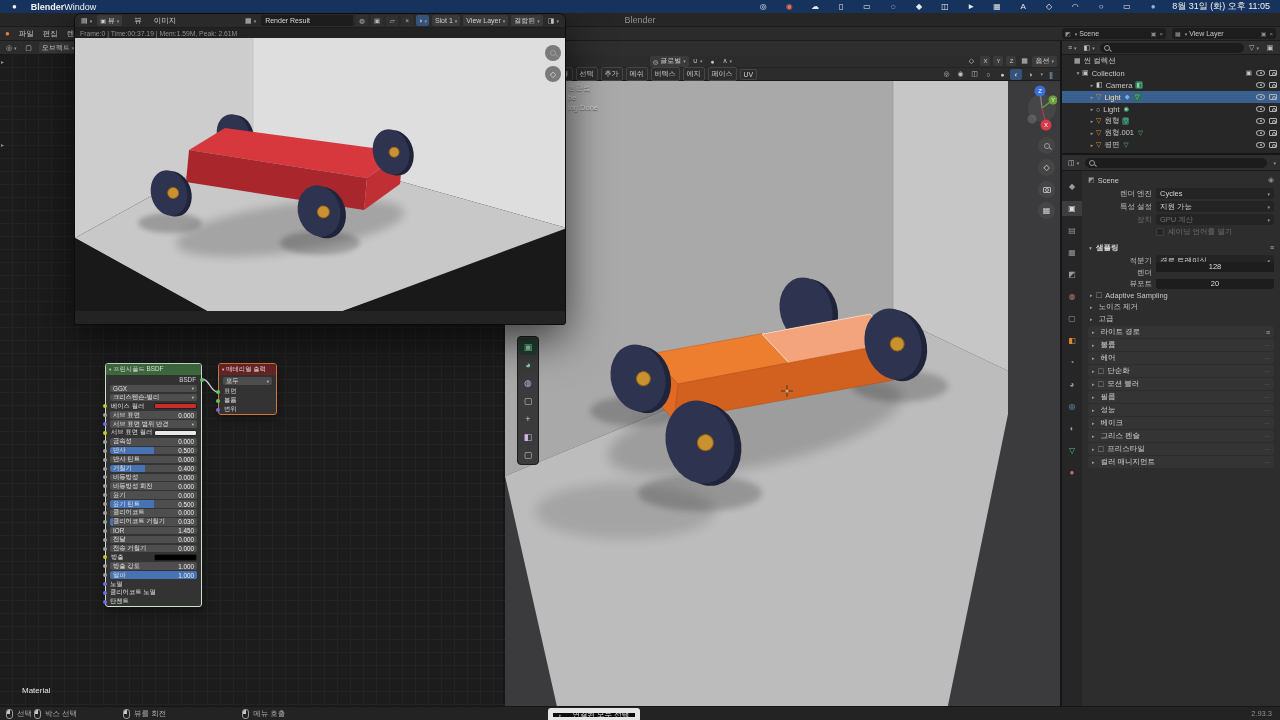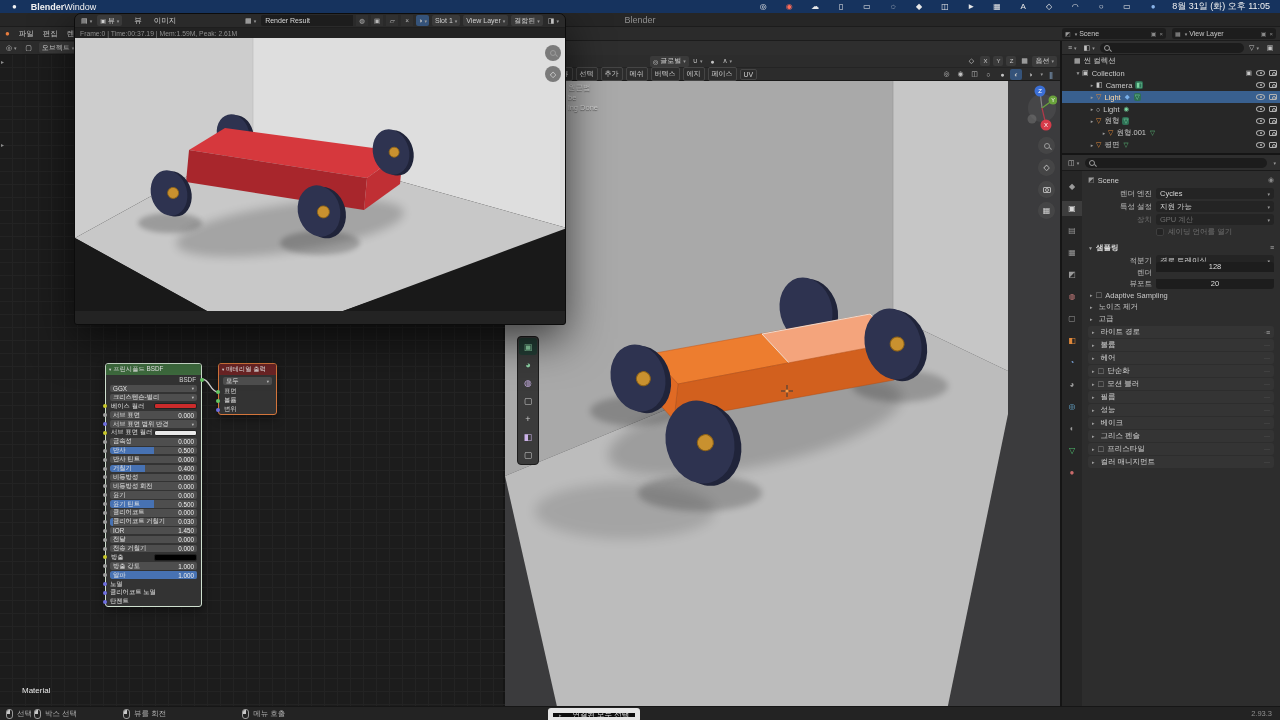--- a/index.html
+++ b/index.html
@@ -799,21 +799,21 @@
         <span class="oname">원형</span>
         <span class="obadge" style="color: rgb(122, 214, 160); background: rgb(46, 110, 84);">▽</span>
         <span class="obadge"></span>
         <span class="orowicons">
           <span class="oextra"></span>
           <span class="eyeico"></span>
           <span class="camico2"></span>
         </span>
       </div>
 
-      <div class="orow" style="padding-left: 38px;">
+      <div class="orow" style="padding-left: 26px;">
         <span class="oarr">▸</span>
         <span class="oicon" style="color: rgb(224, 136, 58);">▽</span>
         <span class="oname">원형.001</span>
         <span class="obadge" style="color: rgb(91, 191, 122);">▽</span>
         <span class="obadge"></span>
         <span class="orowicons">
           <span class="oextra"></span>
           <span class="eyeico"></span>
           <span class="camico2"></span>
         </span>

